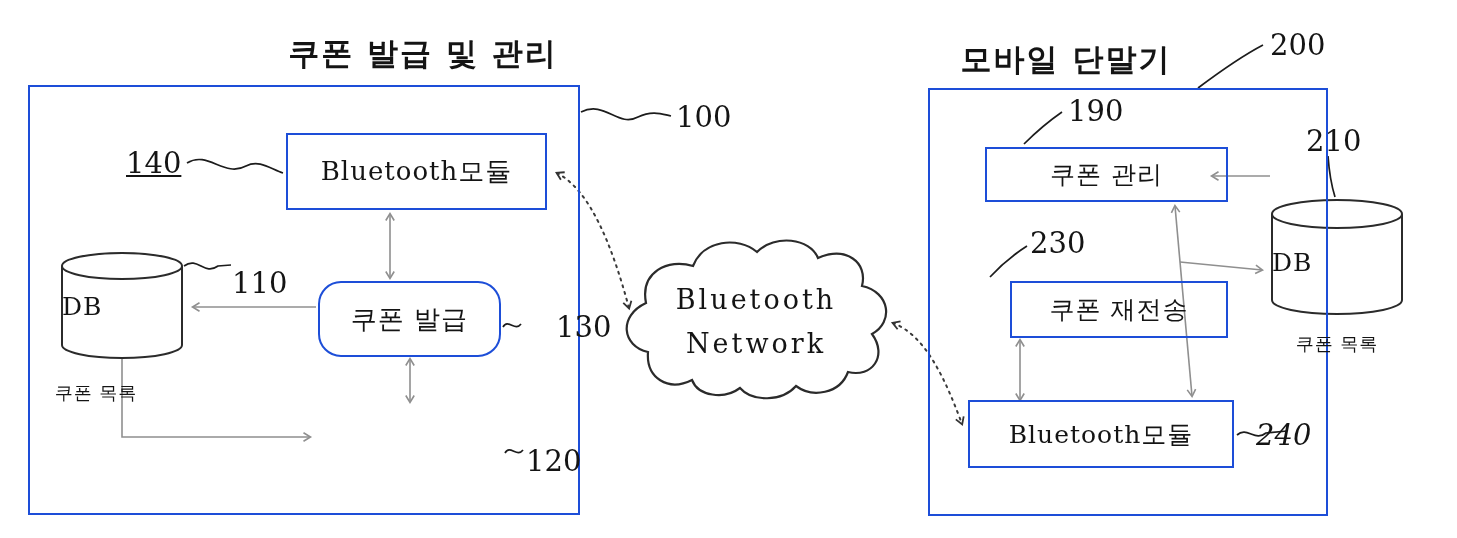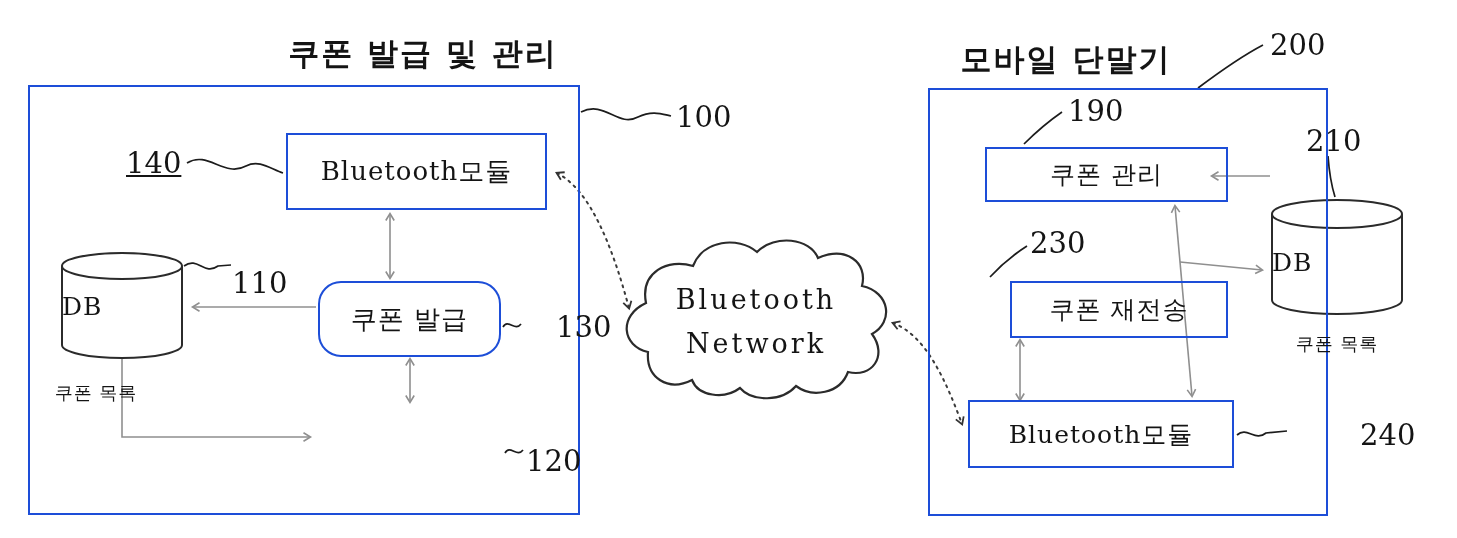--- a/index.html
+++ b/index.html
@@ -121,15 +121,15 @@
 
   <div class="lbl" style="left:676px; top:100px;">100</div>
   <div class="lbl" style="left:126px; top:146px;text-decoration:underline;">140</div>
   <div class="lbl" style="left:232px; top:266px;">110</div>
   <div class="lbl" style="left:524px; top:310px;margin-left:32px;">130</div>
   <div class="lbl" style="left:526px; top:436px;margin-top:8px;">120</div>
   <div class="lbl" style="left:1270px; top:28px;">200</div>
   <div class="lbl" style="left:1068px; top:94px;">190</div>
   <div class="lbl" style="left:1306px; top:124px;">210</div>
   <div class="lbl" style="left:1030px; top:226px;">230</div>
-  <div class="lbl" style="left:1360px; top:418px;">240</div>
+  <div class="lbl" style="left:1256px; top:418px;font-style:italic;">240</div>
 
 </div>
 
 </body></html>

